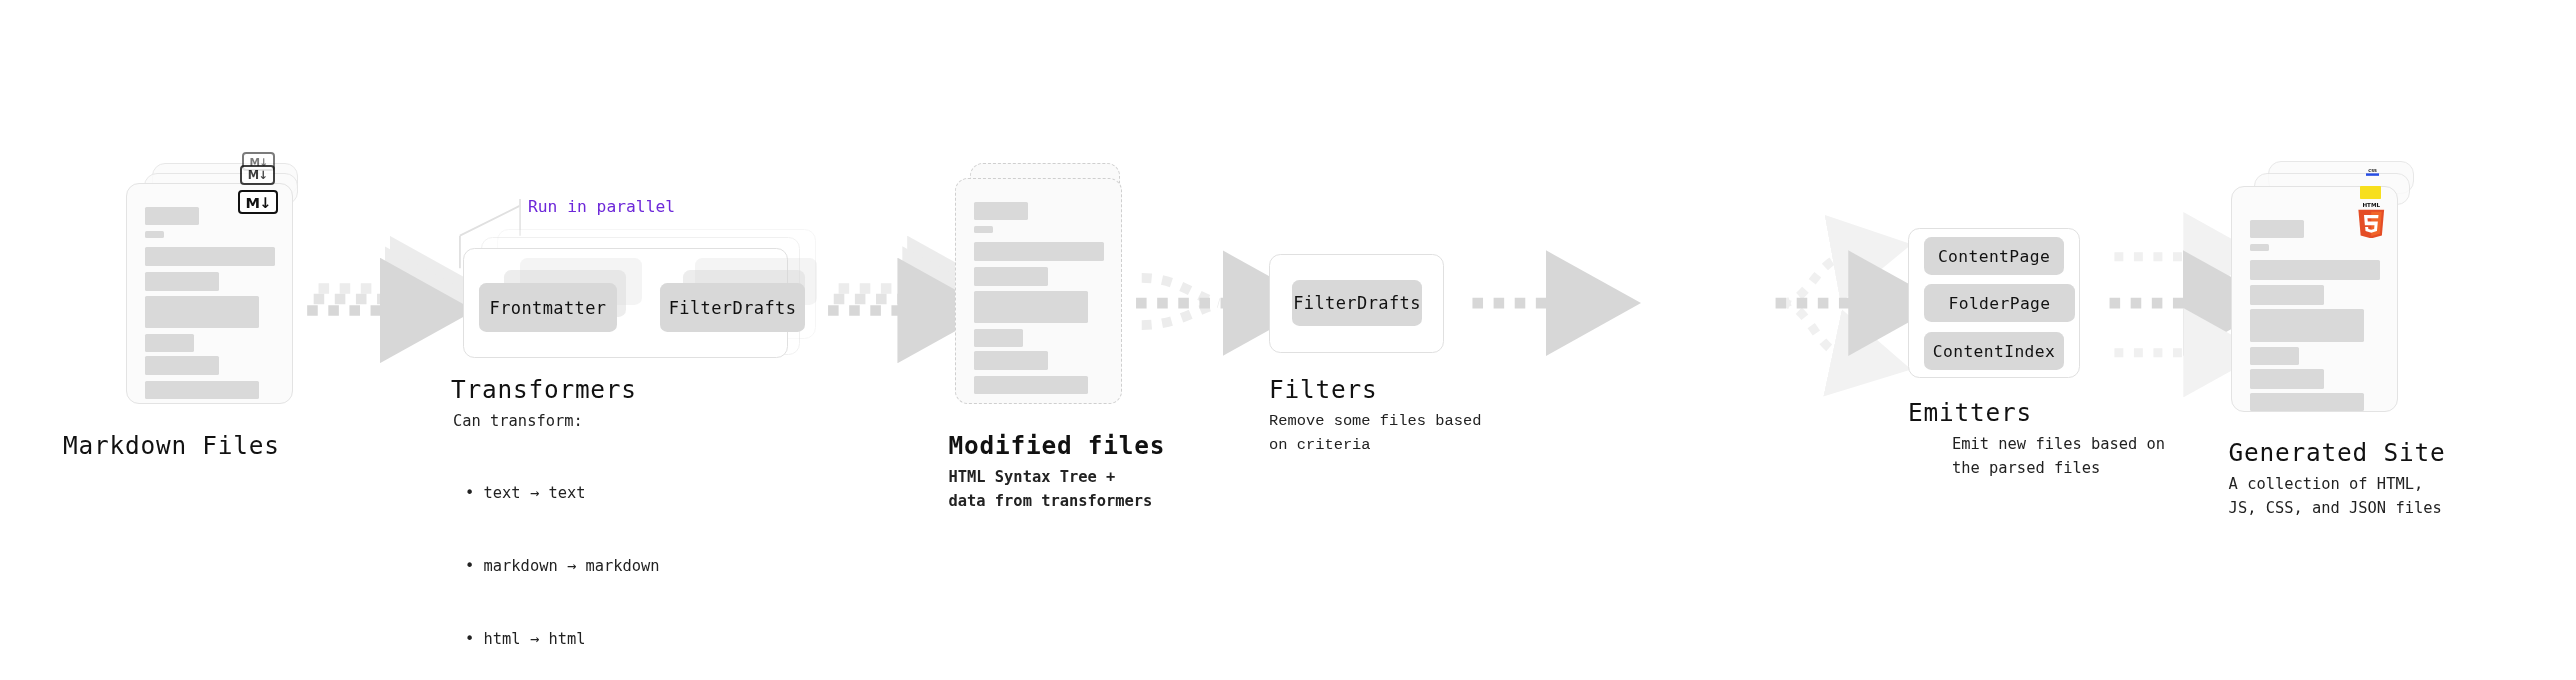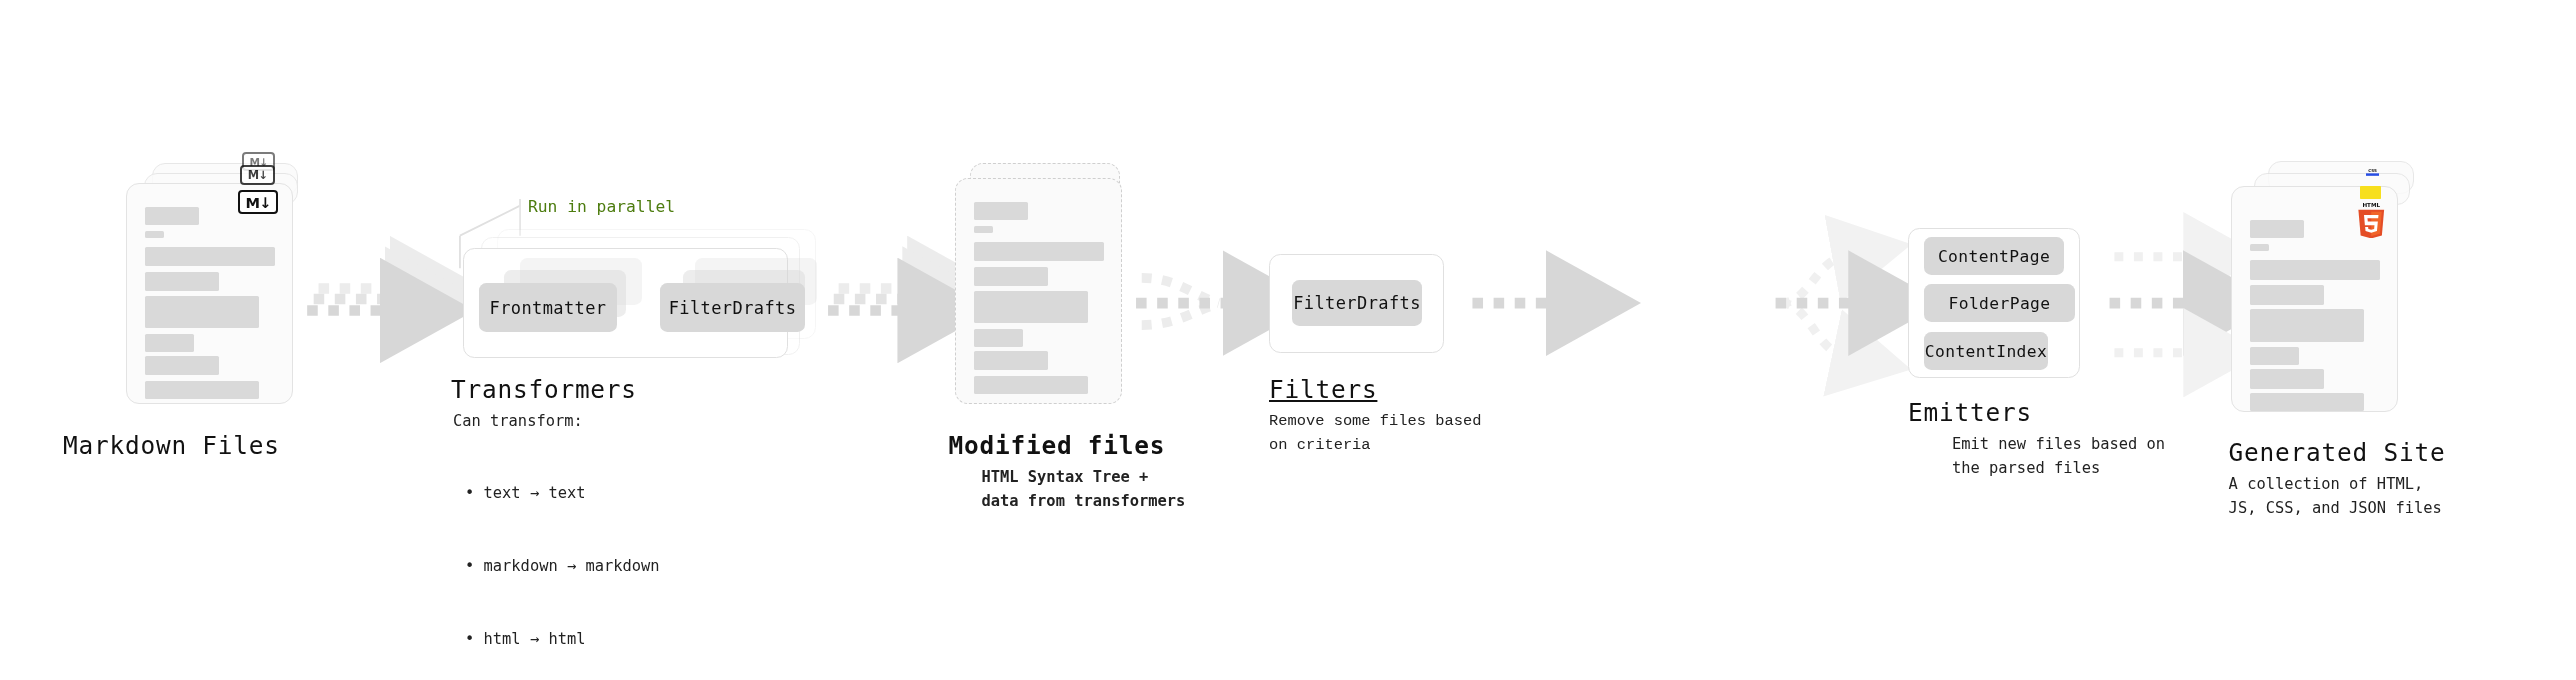--- a/index.html
+++ b/index.html
@@ -49,21 +49,21 @@
     display:flex;align-items:center;justify-content:center;
     font-size:17px;color:#111;letter-spacing:0.4px;box-sizing:border-box;
   }
   .chip.fade1{opacity:.45;}
   .chip.fade2{opacity:.28;}
 
   
   .cap-title{position:absolute;font-size:24.4px;color:#111;letter-spacing:0.8px;white-space:nowrap;}
   .cap-sub{position:absolute;font-size:15.4px;color:#222;line-height:24.4px;white-space:pre;}
   .cap-list{position:absolute;font-size:15.4px;color:#222;line-height:24.4px;white-space:pre;}
-  .parallel-label{position:absolute;font-size:16.3px;color:#4d7c0f;white-space:nowrap;}
+  .parallel-label{position:absolute;font-size:16.3px;color:#6d28d9;white-space:nowrap;}
 
   
   .ovl{position:absolute;left:0;top:0;width:2576px;height:681px;pointer-events:none;}
 </style>
 </head>
 <body>
 
 <div class="stage-root">
 
   <svg class="ovl" viewBox="0 0 3170 838">
@@ -185,38 +185,38 @@
         <div class="skel" style="left:18px;top:47px;width:18.7px;height:7.3px;"></div>
         <div class="skel" style="left:18px;top:63px;width:130px;height:19.5px;"></div>
         <div class="skel" style="left:18px;top:88px;width:74px;height:19.5px;"></div>
         <div class="skel" style="left:18px;top:112px;width:114px;height:32.5px;"></div>
         <div class="skel" style="left:18px;top:150px;width:49px;height:18px;"></div>
         <div class="skel" style="left:18px;top:172px;width:74px;height:19.5px;"></div>
         <div class="skel" style="left:18px;top:197px;width:114px;height:18px;"></div>
       </div>
     </div>
     <div class="cap-title" style="left:-6.5px;top:268px;">Modified files</div>
-    <div class="cap-sub" style="left:-6.5px;top:302px;margin-left:33px;">HTML Syntax Tree +
+    <div class="cap-sub" style="left:-6.5px;top:302px;">HTML Syntax Tree +
 data from transformers</div>
   </div>
 
   <div class="stage" style="left:0;top:0;">
     <div class="groupbox" style="left:1269px;top:254px;width:175px;height:99px;"></div>
     <div class="chip" style="left:1292px;top:280px;width:130px;height:46px;">FilterDrafts</div>
-    <div class="cap-title" style="left:1269px;top:375px;text-decoration:underline;">Filters</div>
+    <div class="cap-title" style="left:1269px;top:375px;">Filters</div>
     <div class="cap-sub" style="left:1269px;top:409px;font-family:Liberation Mono, monospace;">Remove some files based
 on criteria</div>
   </div>
 
 
   <div class="stage" style="left:0;top:0;">
     <div class="groupbox" style="left:1908px;top:228px;width:172px;height:150px;"></div>
     <div class="chip" style="left:1924px;top:237px;width:140px;height:38px;font-size:16.3px;">ContentPage</div>
     <div class="chip" style="left:1924px;top:284px;width:151px;height:38px;font-size:16.3px;">FolderPage</div>
-    <div class="chip" style="left:1924px;top:332px;width:124px;height:38px;font-size:16.3px;">ContentIndex</div>
+    <div class="chip" style="left:1924px;top:332px;width:140px;height:38px;font-size:16.3px;">ContentIndex</div>
     <div class="cap-title" style="left:1908px;top:398px;">Emitters</div>
     <div class="cap-sub" style="left:1952px;top:432px;">Emit new files based on
 the parsed files</div>
   </div>
 
   <div class="stage" style="left:2231px;top:163px;">
     <div class="cardstack" style="width:195px;height:252px;">
       <div class="card ghost1" style="left:37px;top:-1.6px;width:146px;height:32.5px;"></div>
       <div class="card ghost2" style="left:23px;top:9.8px;width:156px;height:32.5px;"></div>
       <div class="card" style="left:0;top:23px;width:167px;height:226px;">

